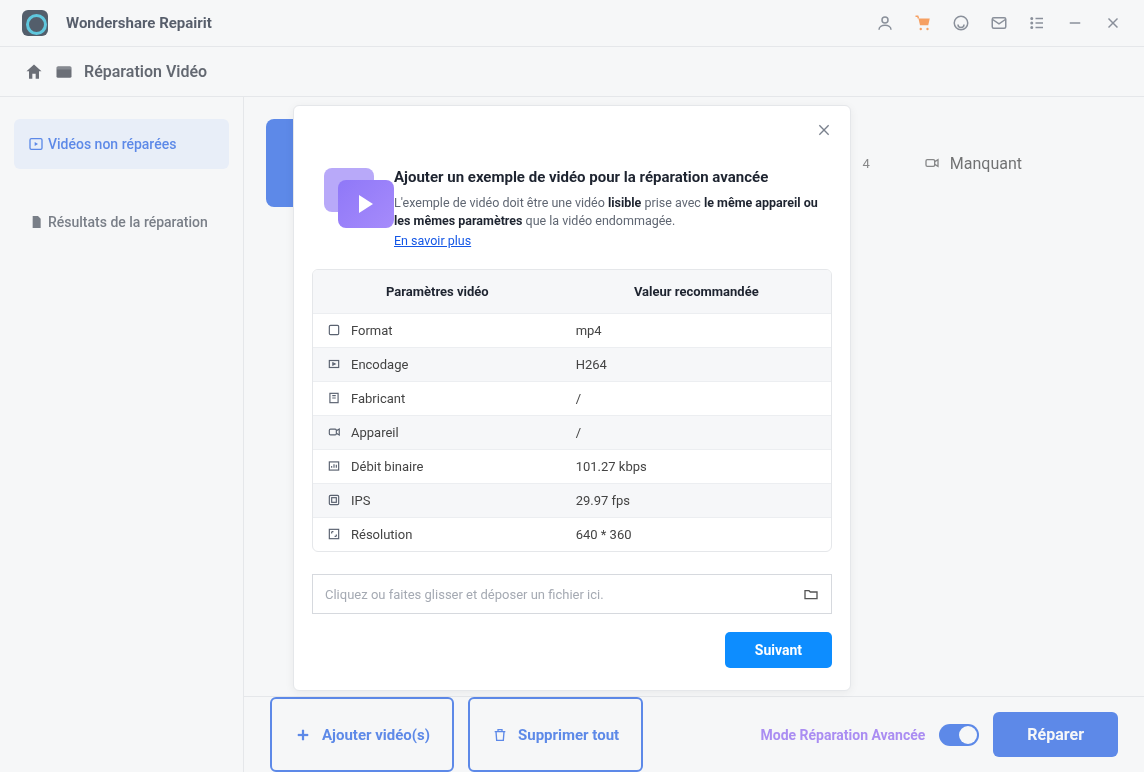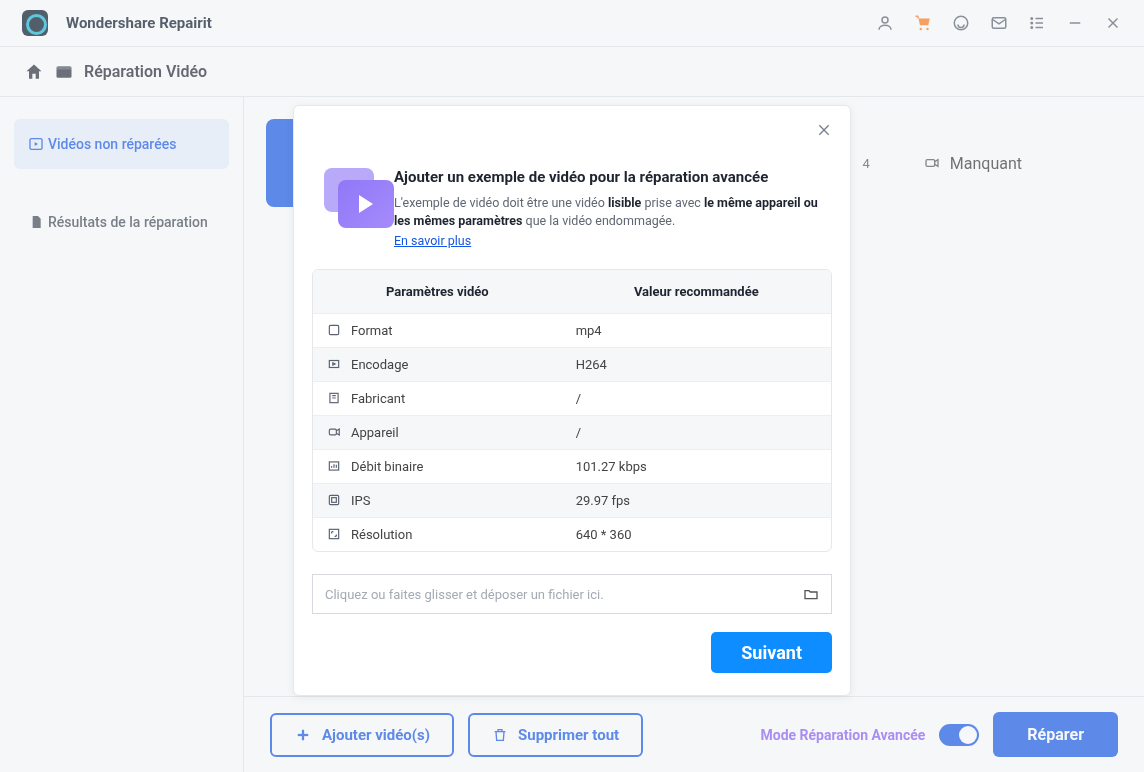--- a/index.html
+++ b/index.html
@@ -30,21 +30,21 @@
   .side-item.inactive { color: #404753; margin-top: 28px; }
   .side-item.inactive .sico { color: #404753;}
 
   .content { flex: 1; position: relative; background: #fff; padding: 22px; }
   .file-tile { display:flex; align-items:center; gap: 14px; }
   .file-thumb { width: 70px; height: 88px; background: #1457e6; border-radius: 8px; position: relative; }
   .file-status { margin-left:auto; display:flex; align-items:center; gap:10px; color:#333;}
   .file-meta { font-size:13px; color:#555; }
 
   
-  .footer { position: absolute; bottom: 0; left: 244px; right: 0; height: 76px; border-top: 1px solid #e5e7ea; display: flex; align-items: center; padding: 0 26px; gap: 14px; background: #fff; }
+  .footer { position: absolute; bottom: 0; left: 244px; right: 0; height: 76px; border-top: 1px solid #e5e7ea; display: flex; padding: 0 26px; gap: 14px; background: #fff; }
   .btn-outline { border: 2px solid #1457e6; color: #1457e6; background: #fff; font-weight: 700; font-size: 15px; padding: 11px 22px; border-radius: 6px; display:flex; align-items:center; gap:10px; cursor:pointer; }
   .footer-right { margin-left: auto; display: flex; align-items: center; gap: 14px; }
   .mode-label { font-weight: 700; font-size: 14px; color: #8b5cf6; }
   .toggle { width: 40px; height: 22px; background: #1457e6; border-radius: 11px; position: relative; cursor:pointer; }
   .toggle::after { content: ""; position: absolute; right: 2px; top: 2px; width: 18px; height: 18px; background: #fff; border-radius: 50%; }
   .btn-primary { background: #1457e6; color: #fff; border: none; font-weight: 700; font-size: 16px; padding: 13px 34px; border-radius: 6px; cursor:pointer; }
 
   
   .modal-overlay { position: absolute; inset: 0; background: rgba(230,232,236,0.35); display: flex; justify-content: center; align-items: flex-start; }
   .modal { width: 558px; margin-top: 105px; background: #fff; border-radius: 6px; border: 1px solid #e5e7ea; box-shadow: 0 2px 10px rgba(0,0,0,0.06); padding: 0 0 22px 0; position:relative;}
@@ -65,21 +65,21 @@
   .param-table td { padding: 9px 14px; color: #444; border-top: 1px solid #eceef1; }
   .param-table tbody tr:nth-child(even) td { background: #f6f7f9; }
   .param-table td.label { width: 48%; }
   .pico { display:inline-block; width:14px; height:14px; margin-right:10px; vertical-align:-2px; color:#5a6270;}
 
   .dropzone { margin: 22px 18px 0 18px; border: 1px solid #d6d9de; border-radius: 0; display: flex; align-items: center; padding: 0 12px; height: 40px; cursor:pointer;gap:38px; }
   .dropzone-text { color: #a5aab3; font-size: 13px; flex: 1; }
   .folder-ico { width:16px; height:16px; color:#555;}
 
   .modal-footer { display: flex; justify-content: flex-end; padding: 18px 18px 0 18px; }
-  .btn-next { background: #0d8dff; color: #fff; border: none; font-weight: 700; font-size: 18px; padding: 10px 30px; border-radius: 5px; cursor:pointer;}
+  .btn-next { background: #0d8dff; color: #fff; border: none; font-weight: 700; font-size: 14px; padding: 10px 30px; border-radius: 5px; cursor:pointer;}
 
   svg { display:block; }
 </style>
 </head>
 <body>
 
 <div class="titlebar">
   <div class="app-logo"></div>
   <div class="app-title">Wondershare Repairit</div>
   <div class="titlebar-icons">

